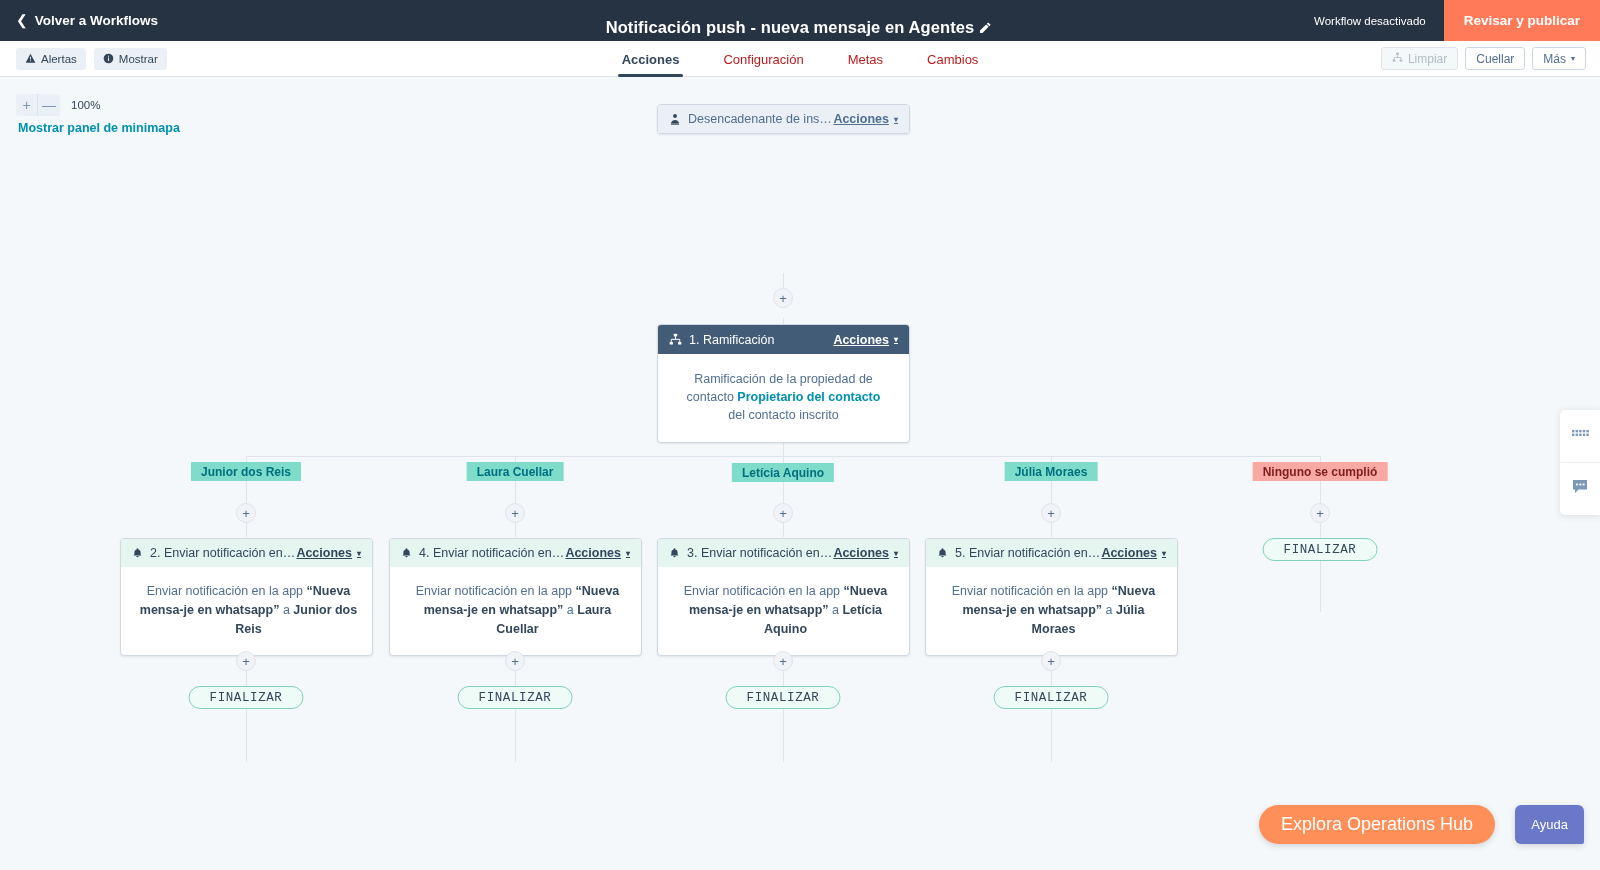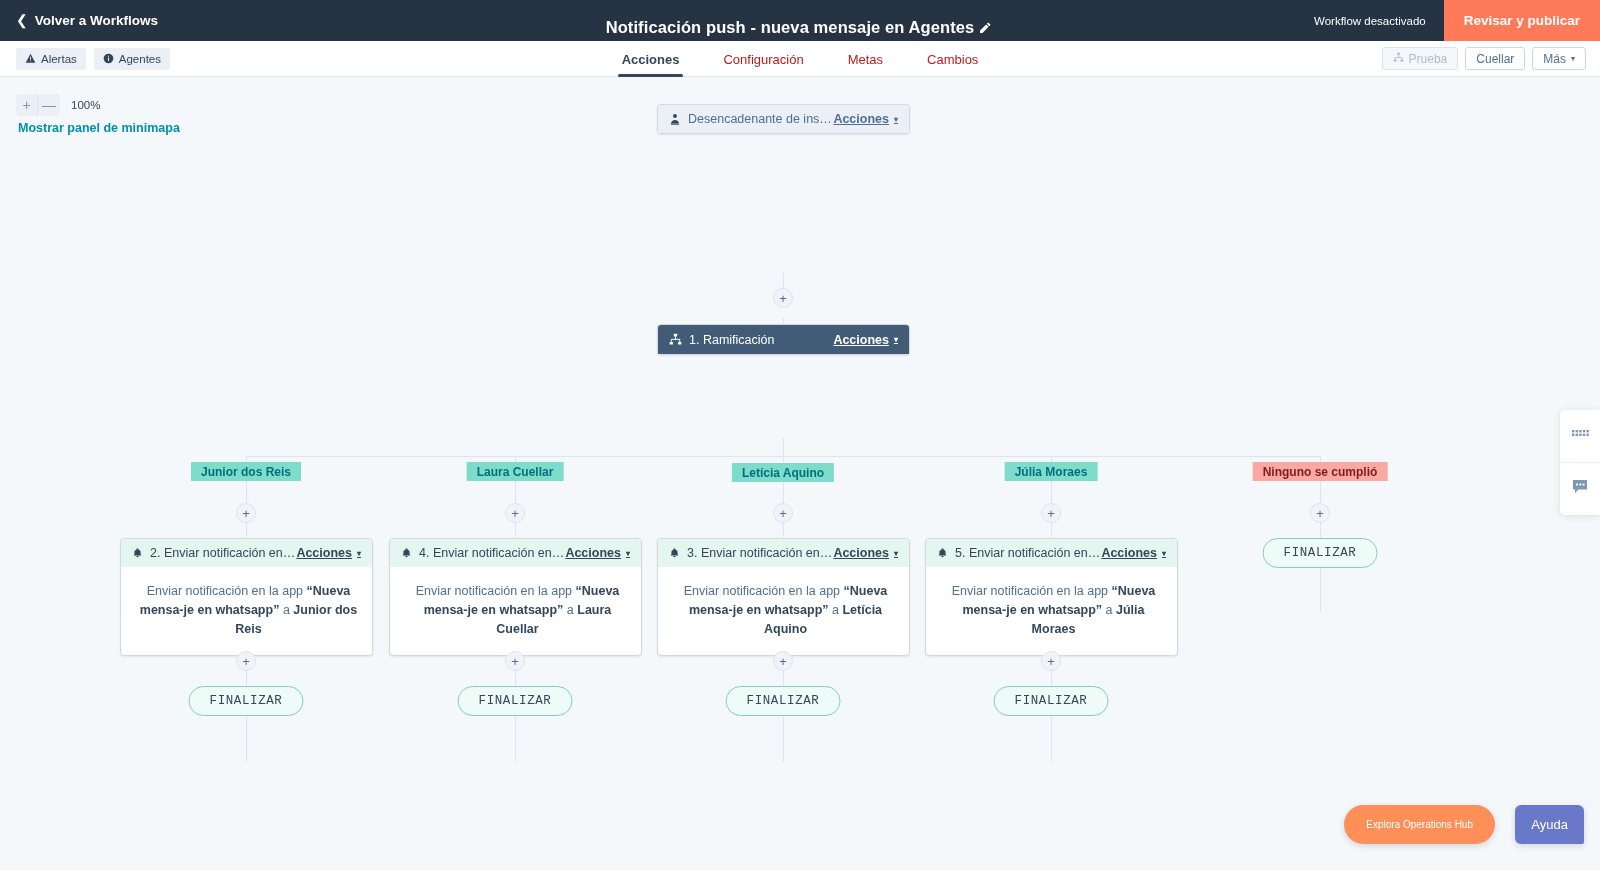--- a/index.html
+++ b/index.html
@@ -171,21 +171,21 @@
     position: absolute; height: 19px; padding: 0 10px; z-index: 3;
     font-size: 12px; font-weight: bold; display: flex;
     align-items: center; justify-content: center; white-space: nowrap;
     transform: translateX(-50%);
   }
   .chip.ok { background: #7fdbca; color: #00707f; }
   .chip.no { background: #f8a9a4; color: #7f1d1d; }
 
   
   .end-pill {
-    position: absolute; height: 30px; padding: 0 20px; z-index: 3;
+    position: absolute; height: 23px; padding: 0 20px; z-index: 3;
     border: 1px solid #7fd1bd; background: #effbf7; border-radius: 16px;
     display: flex; align-items: center; justify-content: center;
     font-family: "Liberation Mono", monospace; font-size: 12.5px;
     letter-spacing: .6px; color: #33475b; transform: translateX(-50%);
     cursor: pointer;
   }
 
   
   .side-panel {
     position: absolute; right: 0; top: 332px; width: 40px; height: 105px;
@@ -196,21 +196,21 @@
     height: 52px; display: flex; align-items: center; justify-content: center;
     cursor: pointer;
   }
   .side-cell + .side-cell { border-top: 1px solid #eaf0f6; }
 
   
   .ops-hub {
     position: absolute; right: 105px; bottom: 26px; height: 39px;
     background: #ff8f59; color: #ffffff; border-radius: 20px;
     padding: 0 22px; display: flex; align-items: center;
-    font-size: 10px; cursor: pointer; z-index: 7;
+    font-size: 18px; cursor: pointer; z-index: 7;
     box-shadow: 0 2px 6px rgba(45,62,80,.18);
   }
   .help-btn {
     position: absolute; right: 16px; bottom: 26px; height: 39px;
     background: #6a78c9; color: #ffffff; border-radius: 6px 6px 2px 6px;
     padding: 0 16px; display: flex; align-items: center;
     font-size: 13px; cursor: pointer; z-index: 7;
     box-shadow: 0 2px 6px rgba(45,62,80,.18);
   }
 </style>
@@ -249,42 +249,42 @@
       </span>
       <span>Alertas</span>
     </button>
     <button class="pill-btn">
       <span>
         <svg width="11" height="11" viewBox="0 0 16 16" aria-hidden="true">
           <circle cx="8" cy="8" r="7" fill="#33475b"></circle>
           <path d="M7.3 6.6h1.4v5H7.3zM7.3 3.9h1.4v1.6H7.3z" fill="#eaf0f6"></path>
         </svg>
       </span>
-      <span>Agentes</span>
+      <span>Mostrar</span>
     </button>
   </div>
 
   <div class="tabs">
     <div class="tab active">Acciones</div>
     <div class="tab">Configuración</div>
     <div class="tab">Metas</div>
     <div class="tab">Cambios</div>
   </div>
 
   <div class="subbar-right">
     <button class="ob-btn disabled">
       <span>
         <svg width="11" height="11" viewBox="0 0 16 16" aria-hidden="true">
           <rect x="6" y="1" width="4" height="3" fill="#b0bcca"></rect>
           <rect x="1" y="11" width="4" height="3" fill="#b0bcca"></rect>
           <rect x="11" y="11" width="4" height="3" fill="#b0bcca"></rect>
           <path d="M8 4v4M3 8v3M13 8v3M3 8h10" stroke="#b0bcca" stroke-width="1.2" fill="none"></path>
         </svg>
       </span>
-      <span>Prueba</span>
+      <span>Limpiar</span>
     </button>
     <button class="ob-btn">Cuellar</button>
     <button class="ob-btn">
       <span>Más</span>
       <span class="caret">▾</span>
     </button>
   </div>
 </div>
 
 <div class="canvas">
@@ -346,20 +346,25 @@
           <rect x="0.8" y="11" width="4" height="3.2" rx=".5" fill="#ffffff"></rect>
           <rect x="11.2" y="11" width="4" height="3.2" rx=".5" fill="#ffffff"></rect>
           <path d="M8 4.2v3.6M2.8 7.8v3.2M13.2 7.8v3.2M2.8 7.8h10.4" stroke="#ffffff" stroke-width="1.2" fill="none"></path>
         </svg>
       </span>
       <span class="htitle">1. Ramificación</span>
       <span class="hactions">
         <span>Acciones</span>
         <span class="caret">▾</span>
       </span>
+    </div>
+    <div class="branch-body">
+      <span>Ramificación de la propiedad de contacto</span>
+      <span class="branch-prop">Propietario del contacto</span>
+      <span>del contacto inscrito</span>
     </div>
   </div>
 
   <div class="chip ok" style="left:246px; top:384px;">Junior dos Reis</div>
   <div class="chip ok" style="left:515px; top:384px;">Laura Cuellar</div>
   <div class="chip ok" style="left:783px; top:385px;">Letícia Aquino</div>
   <div class="chip ok" style="left:1051px; top:384px;">Júlia Moraes</div>
   <div class="chip no" style="left:1320px; top:384px;">Ninguno se cumplió</div>
 
   <div class="card action" style="left:120px;">

